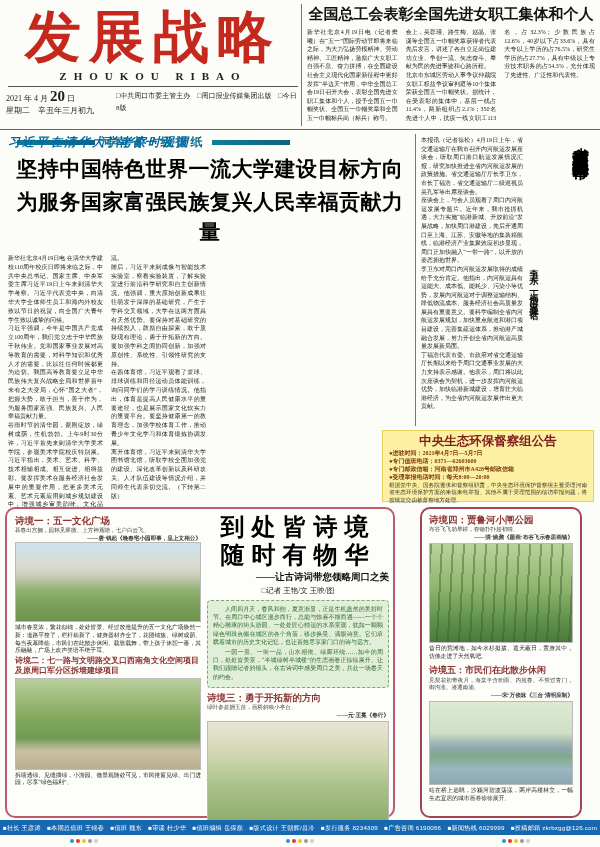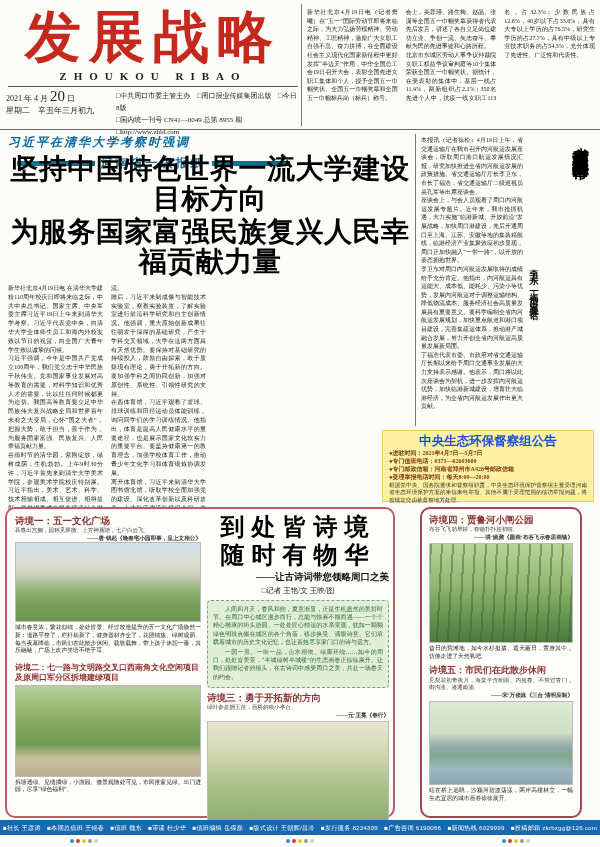--- a/index.html
+++ b/index.html
@@ -10,61 +10,61 @@
   .prewrap{white-space:pre-line;}
 
   
   #masthead{left:6px;top:2px;width:294px;height:126px;}
   .paper-title{font-size:56px;font-weight:bold;color:#c5281c;text-align:center;
                letter-spacing:8px;line-height:70px;font-family:"Liberation Serif",serif;}
   .paper-pinyin{text-align:center;font-weight:bold;letter-spacing:7px;font-size:11px;color:#222;margin-top:-2px;}
   .mast-rule{border:0;border-top:1px solid #555;margin:4px 2px 3px 2px;}
   .date-row{display:flex;gap:6px;font-size:8px;}
   .date-block{width:104px;line-height:12px;}
-  .date-big{font-size:15px;font-weight:normal;}
+  .date-big{font-size:15px;font-weight:bold;}
   .info-block{flex:1;line-height:12px;font-size:7px;color:#222;}
   .band{display:flex;align-items:center;justify-content:center;gap:6px;margin-top:17px;}
   .band-bar{height:5px;width:78px;background:linear-gradient(90deg,#0d7f9b,#10627e);}
   .band-text{color:#0d6e8c;font-weight:bold;font-size:12px;letter-spacing:3px;font-family:"Liberation Sans",sans-serif;}
 
   
   #topright{left:307px;top:4px;width:288px;height:122px;}
   .tr-headline{font-family:"Liberation Sans",sans-serif;font-weight:900;font-size:15px;
                text-align:center;letter-spacing:0;line-height:20px;color:#111;}
   .cols3{column-count:3;column-gap:8px;font-size:6px;line-height:8.6px;height:96px;
          column-fill:auto;overflow:hidden;margin-top:4px;color:#222;}
   .vdiv{width:1px;background:#777;}
   #vdiv1{left:301px;top:4px;height:122px;}
   #hdiv1{left:0;top:129px;width:600px;height:1px;background:#666;}
 
   
   #lead{left:8px;top:134px;width:404px;height:370px;}
   .kicker{font-size:12px;font-weight:bold;color:#0369a1;letter-spacing:2px;font-style:italic;}
-  .lead-headline{font-family:"Liberation Sans",sans-serif;font-weight:900;font-size:28px;
+  .lead-headline{font-family:"Liberation Sans",sans-serif;font-weight:900;font-size:21px;
                  line-height:30px;text-align:center;color:#000;margin-top:3px;letter-spacing:0.5px;}
   .cols4{column-count:4;column-gap:8px;font-size:6px;line-height:8.8px;height:282px;
          column-fill:auto;overflow:hidden;margin-top:7px;color:#222;}
   #vdiv2{left:415px;top:134px;height:292px;}
 
   
   #sidebar{left:421px;top:134px;width:173px;height:294px;}
   .sb-body{position:absolute;left:0;top:2px;width:102px;height:290px;font-size:6px;
            line-height:8.6px;overflow:hidden;color:#222;}
   .sb-sub{position:absolute;left:106px;top:128px;height:164px;writing-mode:vertical-rl;
           text-orientation:upright;font-size:9px;font-weight:bold;letter-spacing:3px;
           font-family:"Liberation Sans",sans-serif;color:#111;}
   .sb-head{position:absolute;right:2px;top:0;height:294px;writing-mode:vertical-rl;
            text-orientation:upright;font-family:"Liberation Sans",sans-serif;font-weight:900;
            font-size:16.5px;letter-spacing:1px;color:#000;}
 
   
   #notice{left:382px;top:430px;width:212px;height:72px;background:#fdf0a2;
           border:1px solid #e8d060;padding:3px 6px 2px 6px;box-sizing:border-box;}
   .notice-title{font-family:"Liberation Sans",sans-serif;font-weight:900;font-size:12.5px;
-                color:#1d4ed8;text-align:center;line-height:15px;}
+                color:#7f1d1d;text-align:center;line-height:15px;}
   .notice-line{font-size:6px;font-weight:bold;color:#7a3a10;line-height:8px;}
   .notice-para{font-size:5.6px;line-height:7.4px;color:#333;margin-top:1px;}
 
   
   .fbox{border:2px solid #bd5a6e;border-radius:10px;background:#fdfdf9;box-sizing:border-box;}
   #fbox-left{left:5px;top:507px;width:390px;height:311px;}
   #fbox-right{left:420px;top:507px;width:162px;height:311px;border-color:#a34458;}
   .spot-title{font-family:"Liberation Sans",sans-serif;font-weight:900;color:#8d3434;font-size:9.5px;line-height:11px;}
   .poem{font-size:5.6px;color:#444;line-height:7.2px;margin-top:1px;}
   .attr{text-align:right;font-weight:bold;color:#333;}
@@ -116,34 +116,34 @@
     <hr class="mast-rule">
     <div class="date-row">
       <div class="date-block">
         <span>2021 年 4 月</span>
         <span class="date-big">20</span>
         <span>日</span>
         <div>星期二　辛丑年三月初九</div>
       </div>
       <div class="info-block">
         <div>□中共周口市委主管主办　□周口报业传媒集团出版　□今日8版</div>
-        <div>□国内统一刊号 CN41—0049 总第 8955 期　□http://www.zhld.com</div>
       </div>
     </div>
     <div class="band">
       <div class="band-bar"></div>
       <div class="band-text">河南省一级报纸</div>
       <div class="band-bar"></div>
     </div>
   </div>
 
   <div id="vdiv1" class="abs vdiv"></div>
   <div id="hdiv1" class="abs"></div>
 
   <div id="topright" class="abs">
+    <div class="tr-headline">全国总工会表彰全国先进女职工集体和个人</div>
     <div class="cols3 just prewrap">新华社北京4月19日电（记者樊曦）在“五一”国际劳动节即将来临之际，为大力弘扬劳模精神、劳动精神、工匠精神，激励广大女职工自强不息、奋力拼搏，在全面建设社会主义现代化国家新征程中更好发挥“半边天”作用，中华全国总工会19日召开大会，表彰全国先进女职工集体和个人，授予全国五一巾帼奖状、全国五一巾帼奖章和全国五一巾帼标兵岗（标兵）称号。
 会上，吴蓉瑾、路生梅、赵晶、张潇等全国五一巾帼奖章获得者代表先后发言，讲述了各自立足岗位建功立业、争创一流、矢志奋斗、奉献为民的先进事迹和心路历程。
 北京市东城区劳动人事争议仲裁院女职工权益争议审判庭等10个集体荣获全国五一巾帼奖状。据统计，在受表彰的集体中，基层一线占11.4%，两新组织占2.1%；350名先进个人中，抗疫一线女职工113名，占32.3%；少数民族占12.6%，40岁以下占33.6%，具有大专以上学历的占76.5%，研究生学历的占27.7%，具有中级以上专业技术职务的占54.3%，充分体现了先进性、广泛性和代表性。</div>
   </div>
 
   <div id="lead" class="abs">
     <div class="kicker">习近平在清华大学考察时强调</div>
     <div class="lead-headline">坚持中国特色世界一流大学建设目标方向</div>
     <div class="lead-headline">为服务国家富强民族复兴人民幸福贡献力量</div>
     <div class="cols4 just prewrap">新华社北京4月19日电 在清华大学建校110周年校庆日即将来临之际，中共中央总书记、国家主席、中央军委主席习近平19日上午来到清华大学考察。习近平代表党中央，向清华大学全体师生员工和海内外校友致以节日的祝贺，向全国广大青年学生致以诚挚的问候。
@@ -174,21 +174,21 @@
     <div class="notice-para just">根据党中央、国务院要求和督察组职责，中央生态环境保护督察组主要受理河南省生态环境保护方面的来信来电举报。其他不属于受理范围的信访举报问题，将按规定交由被督察地方处理。</div>
   </div>
 
   <div id="fbox-left" class="abs fbox">
     <div id="fl-left">
       <div class="spot-title">诗境一：五一文化广场</div>
       <div class="poem">暮春出宫阙，园林见翠微。上方神雁随，七户白云飞。</div>
       <div class="poem attr">——唐·钱起《晚春宅小园即事，呈上文相公》</div>
       <div class="photo ph-plaza"></div>
       <div class="caption just">城市春意浓，繁花似锦，处处皆景。经过改造提升的五一文化广场焕然一新：道路平整了，栏杆崭新了，健身器材齐全了，花团锦簇、绿树成荫。每当夜幕降临，市民们在此散步休闲、载歌载舞，带上孩子休憩一番，其乐融融，广场上欢声笑语不绝于耳。</div>
-      <div class="spot-title" style="font-size:8px;line-height:10px;margin-top:8px;">诗境二：七一路与文明路交叉口西南角文化空闲项目及原周口军分区拆墙建绿项目</div>
+      <div class="spot-title" style="font-size:8px;line-height:10px;margin-top:1px;">诗境二：七一路与文明路交叉口西南角文化空闲项目及原周口军分区拆墙建绿项目</div>
       <div class="photo ph-shrub" style="margin-top:2px;"></div>
       <div class="caption just">拆墙透绿、见缝插绿，小游园、微景观随处可见，市民推窗见绿、出门进园，尽享“绿色福利”。</div>
     </div>
     <div id="fl-center">
       <div class="feat-title">到处皆诗境</div>
       <div class="feat-title">随时有物华</div>
       <div class="feat-sub">——让古诗词带您领略周口之美</div>
       <div class="feat-byline">□记者 王艳/文 王映/图</div>
       <div class="green-box just">
         <p>人间四月天，春风和煦，夏意渐显，正是生机盎然的美好时节。在周口中心城区漫步而行，总能与惊喜不期而遇——一个个精心雕琢的街头游园、一处处匠心独运的水系景观，犹如一颗颗绿色明珠点缀在城区的各个角落，移步换景、满眼诗意。它们承载着城市的历史文化记忆，也让百姓尽享家门口的诗与远方。</p>

